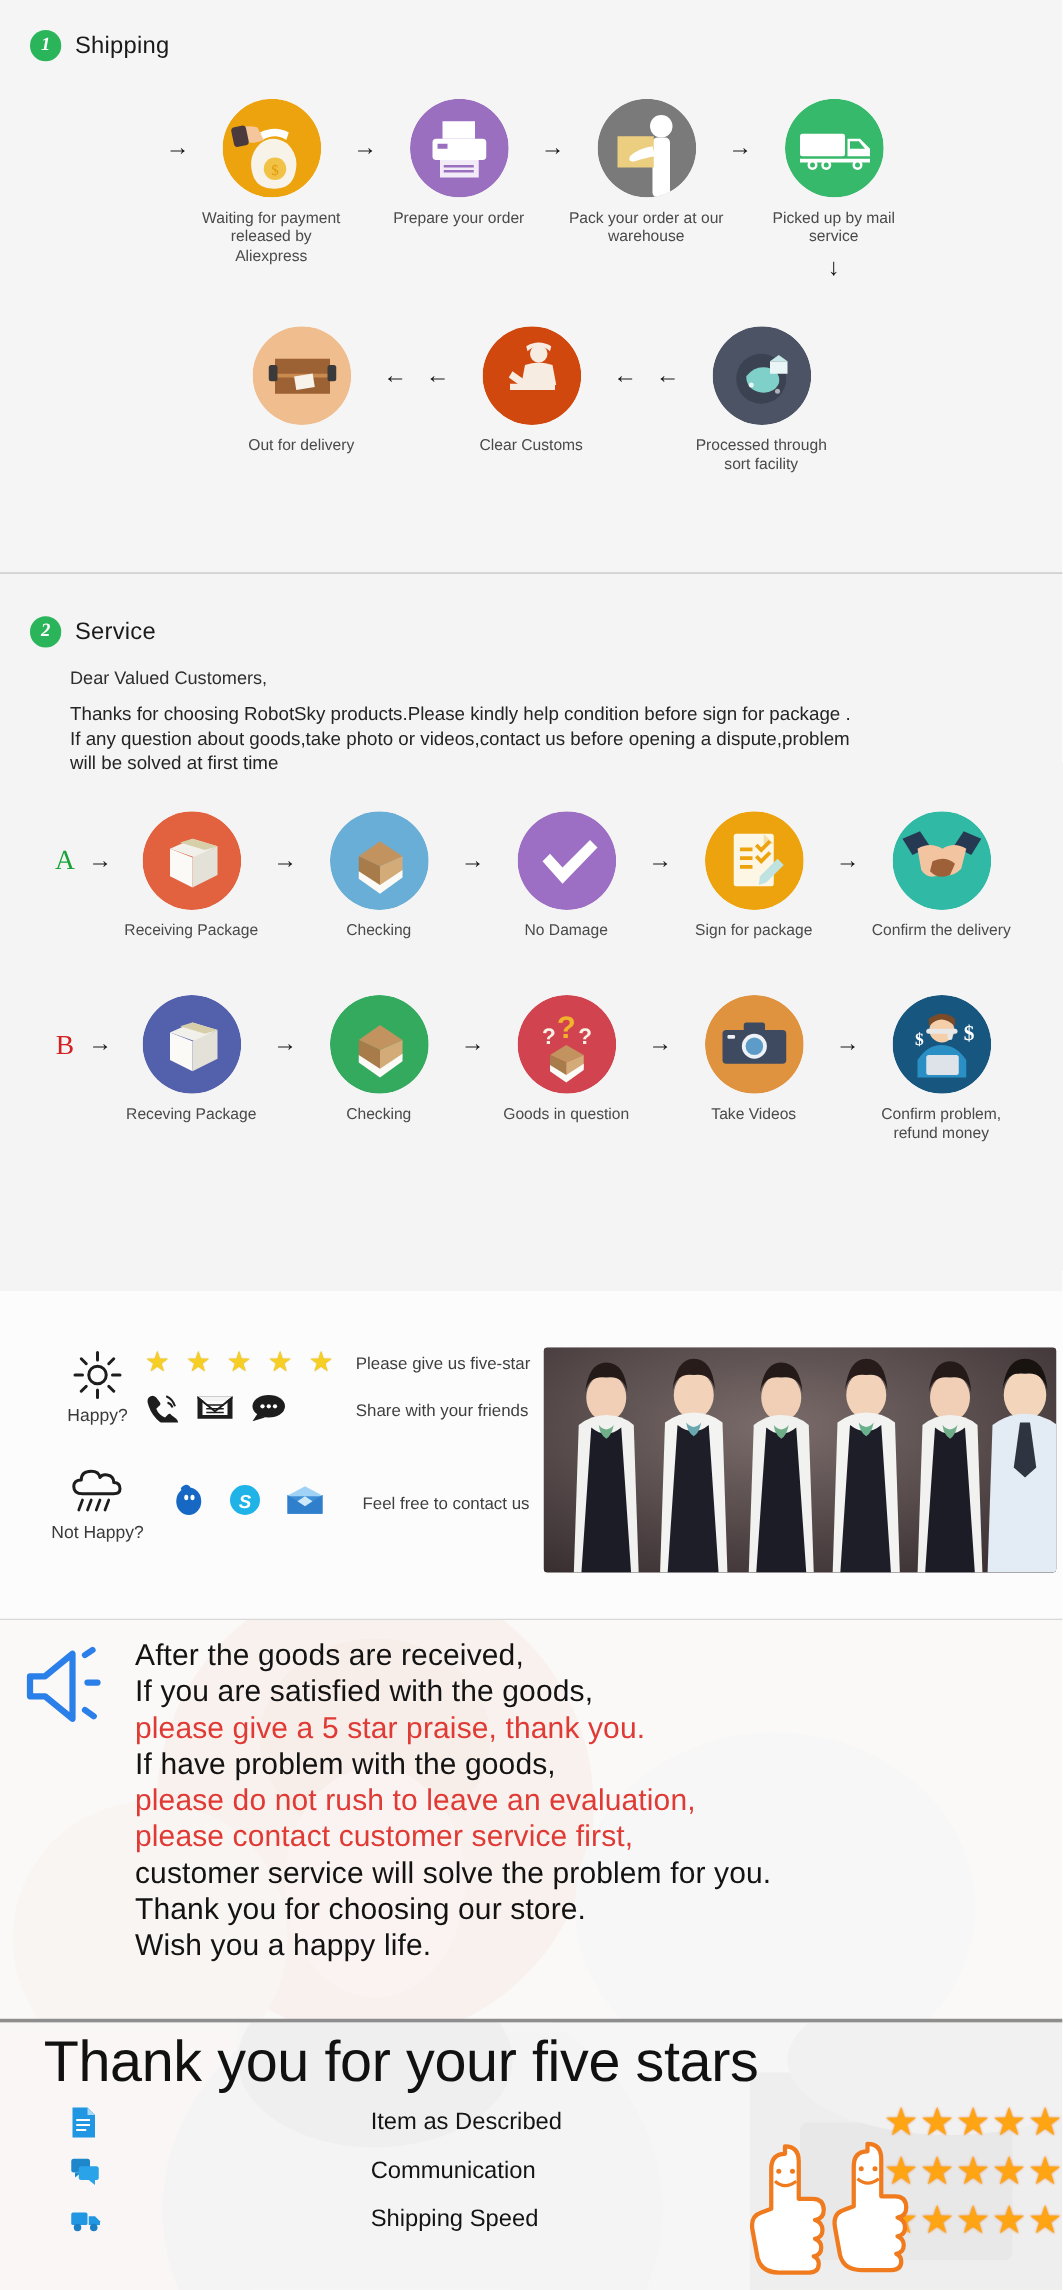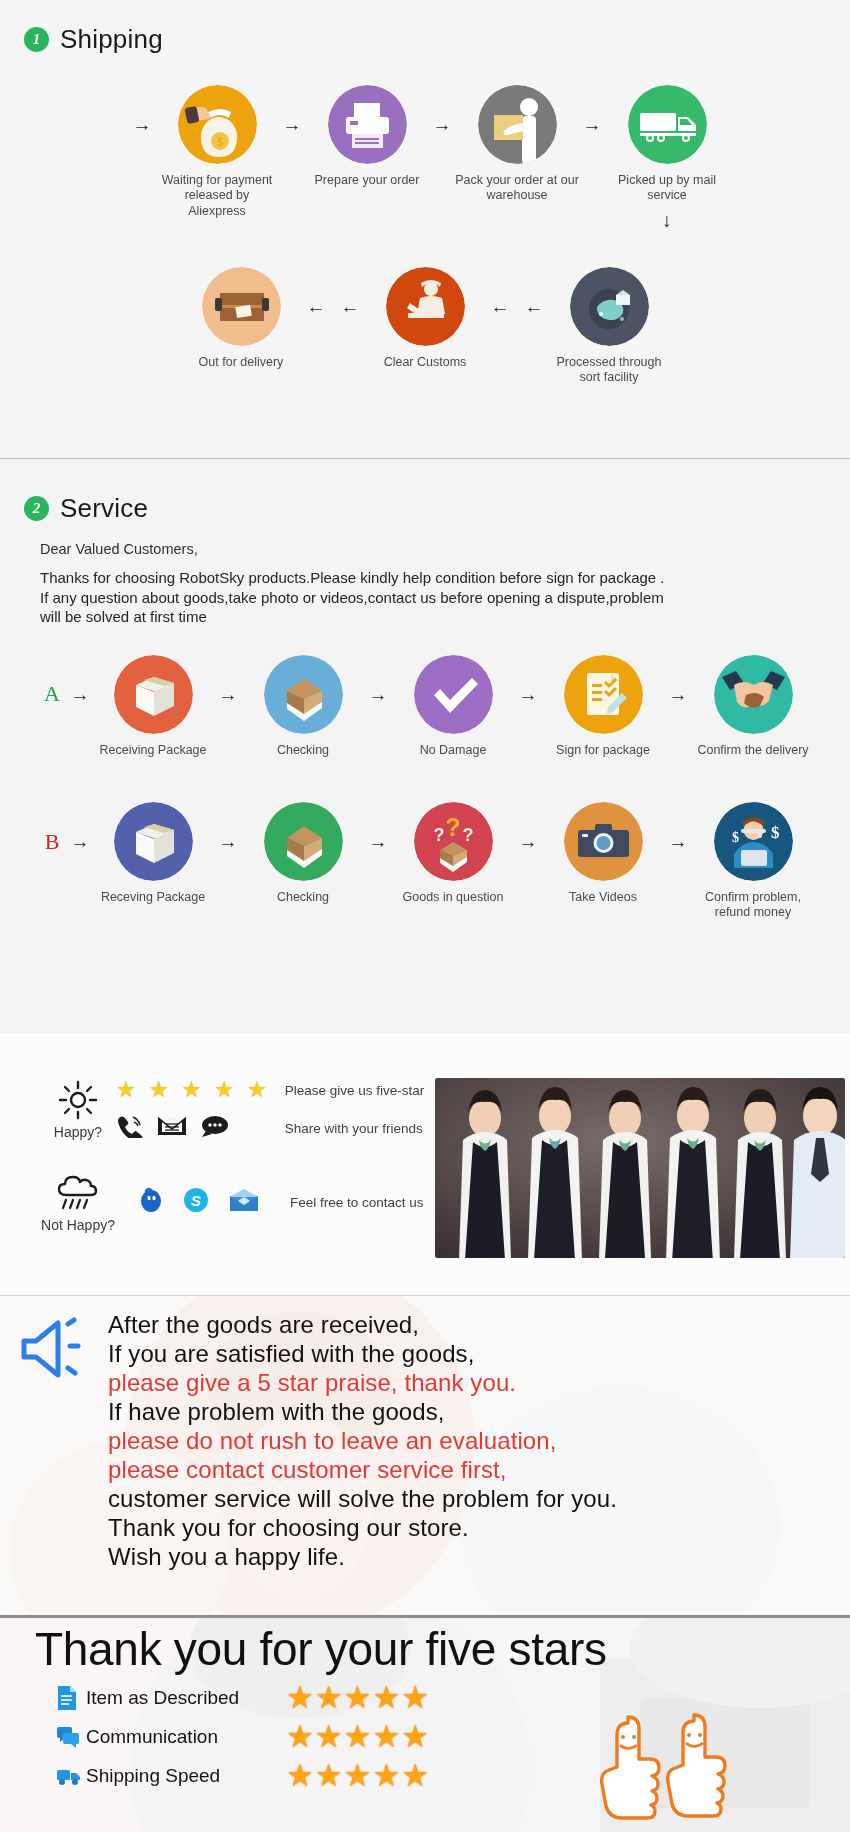--- a/index.html
+++ b/index.html
@@ -21,21 +21,21 @@
   
   .head{display:flex;align-items:center;gap:11px;padding-left:24px;}
   .badge{
     width:25px;height:25px;border-radius:50%;
     background:#2ab55b;color:#ffffff;
     display:flex;align-items:center;justify-content:center;
     font-size:15px;font-weight:bold;font-style:italic;
     font-family:"Liberation Serif","DejaVu Serif",serif;
     flex:0 0 auto;line-height:1;
   }
-  .head-title{font-size:26px;color:#1a1a1a;letter-spacing:.2px;font-weight:400;}
+  .head-title{font-size:19px;color:#1a1a1a;letter-spacing:.2px;font-weight:400;}
 
   
   .flow{display:flex;align-items:flex-start;justify-content:center;margin-top:26px;}
   .flow-item{width:116px;display:flex;flex-direction:column;align-items:center;}
   .circle{width:79px;height:79px;border-radius:50%;position:relative;overflow:hidden;flex:0 0 auto;}
   .cap{margin-top:9px;font-size:12.5px;line-height:1.22;text-align:center;color:#4a4a4a;width:125px;}
   .arrow{
     width:34px;flex:0 0 auto;display:flex;align-items:center;justify-content:center;
     height:79px;color:#161616;font-size:19px;line-height:1;
   }
@@ -46,21 +46,21 @@
 
   
   .rowletter{
     width:26px;flex:0 0 auto;height:79px;display:flex;align-items:center;justify-content:center;
     font-size:22px;font-family:"Liberation Serif","DejaVu Serif",serif;
   }
   .letter-a{color:#19a33a;}
   .letter-b{color:#d42020;}
 
   
-  .svc-text{padding-left:40px;padding-right:20px;margin-top:17px;}
+  .svc-text{padding-left:56px;padding-right:20px;margin-top:17px;}
   .svc-dear{font-size:14.5px;color:#2e2e2e;margin-bottom:11px;}
   .svc-body{font-size:15px;color:#242424;line-height:1.31;max-width:790px;}
 
   
   .contact-wrap{display:flex;padding:38px 0 0 0;}
   .contact-left{width:430px;padding-left:40px;box-sizing:border-box;}
   .crow{display:flex;align-items:center;margin-bottom:4px;}
   .mood{width:76px;display:flex;flex-direction:column;align-items:center;flex:0 0 auto;}
   .mood-label{font-size:14px;color:#3a3a3a;margin-top:2px;}
   .mood-ico{height:44px;display:flex;align-items:center;justify-content:center;}
@@ -86,21 +86,21 @@
   .horn{position:absolute;left:18px;top:20px;width:78px;height:66px;}
 
   
   .thanks{position:relative;height:217px;overflow:hidden;border-top:3px solid #8e8e8e;}
   .thanks-bg{position:absolute;inset:0;}
   .thanks-title{
     position:relative;font-size:46px;color:#111;text-align:left;padding-left:35px;padding-top:4px;
     letter-spacing:-.3px;white-space:nowrap;
   }
   .crit-list{position:relative;padding-left:56px;margin-top:2px;}
-  .crit{display:flex;align-items:center;height:39px;}
+  .crit{display:flex;align-items:center;height:39px;justify-content:space-between;}
   .crit-ico{width:30px;flex:0 0 auto;display:flex;align-items:center;}
   .crit-label{font-size:19px;color:#141414;width:190px;}
   .crit-stars{display:flex;gap:1px;margin-left:10px;}
   .star-b{font-size:31px;line-height:1;color:#ffa412;text-shadow:0 0 2px #e8740c;}
   .thumbs{position:absolute;right:112px;bottom:10px;width:140px;height:118px;}
 </style>
 </head>
 <body>
 
 <div class="page">

